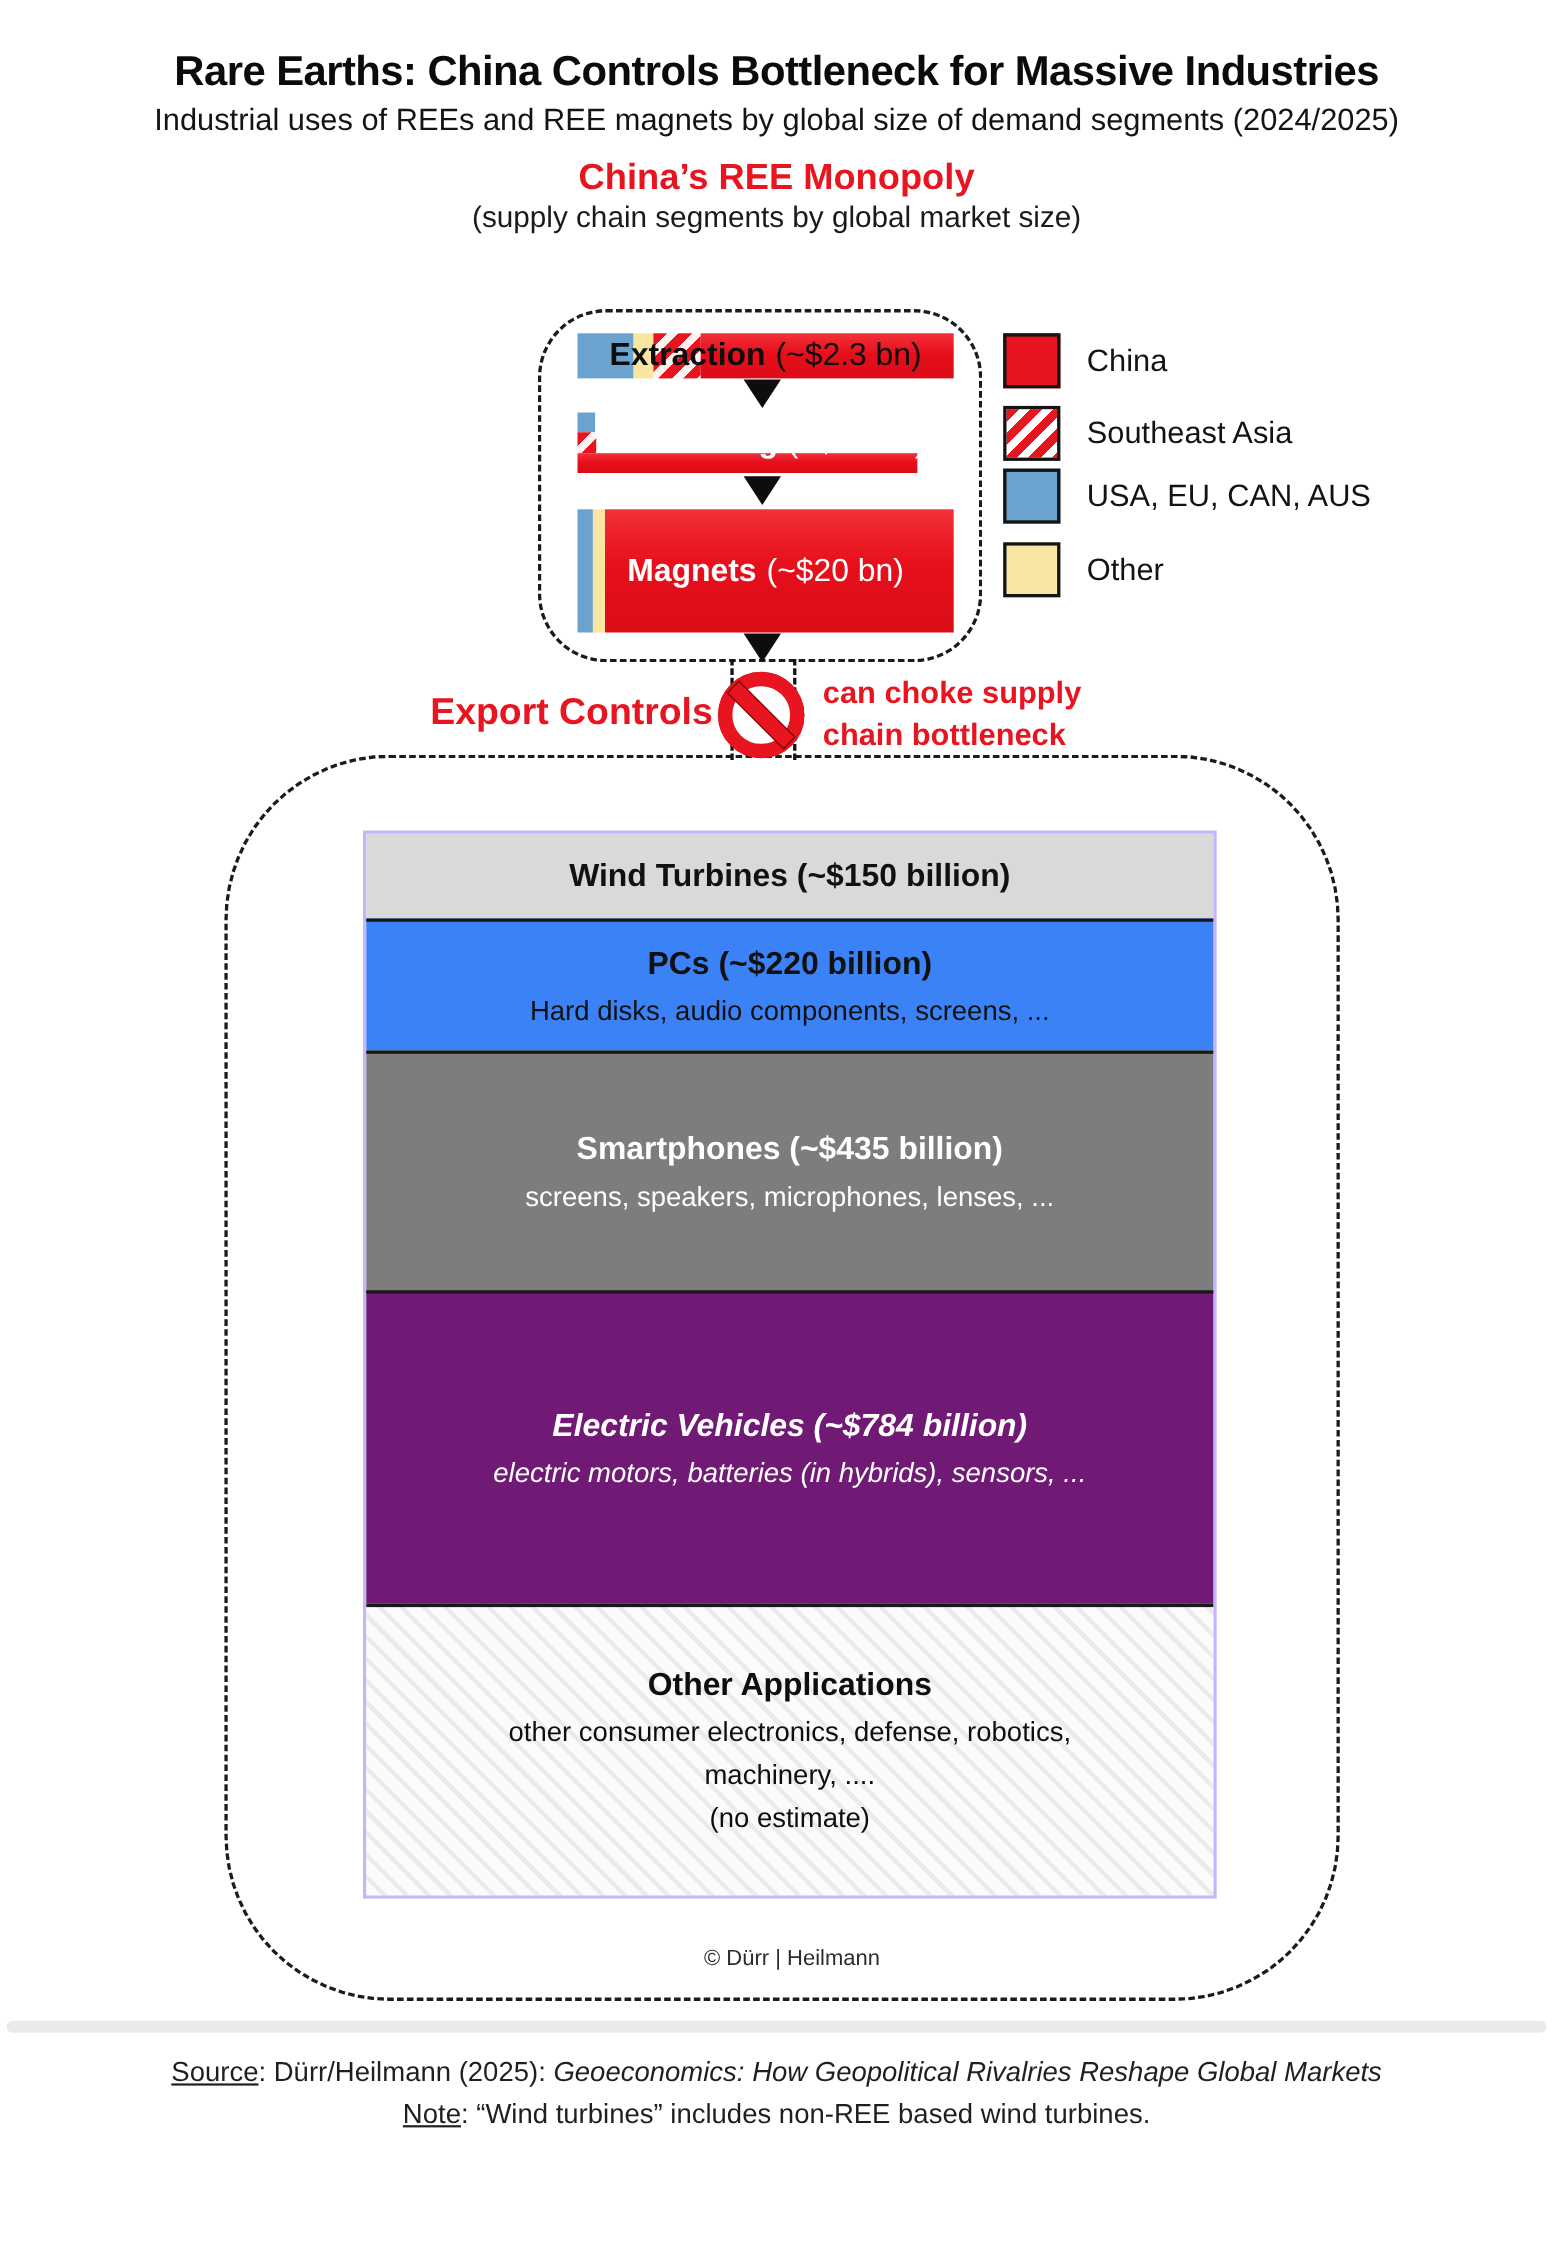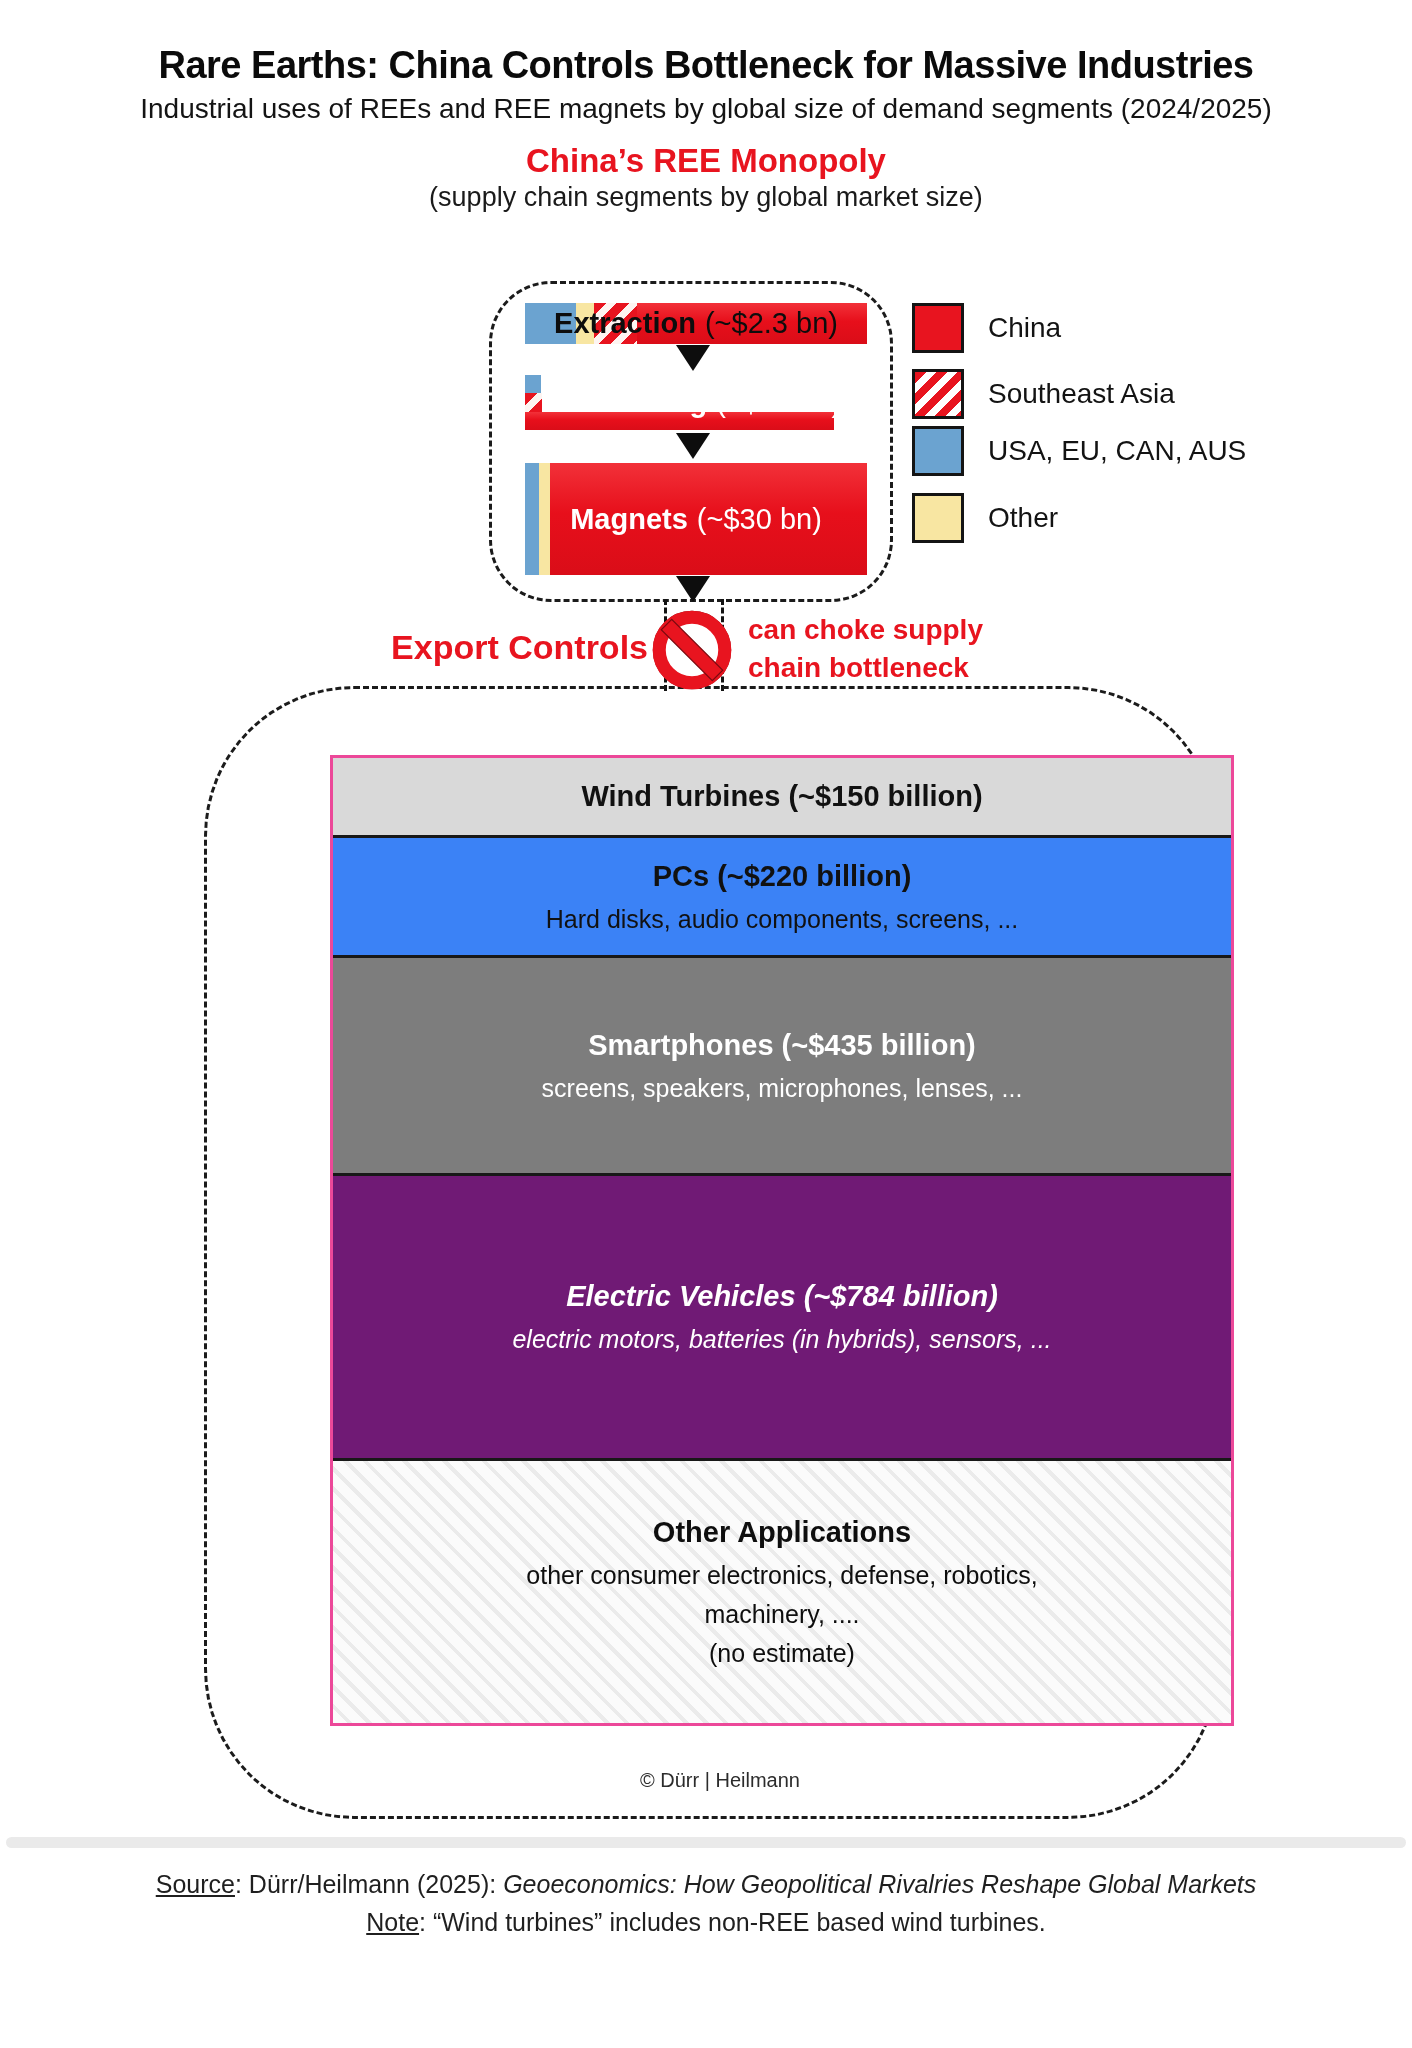--- a/index.html
+++ b/index.html
@@ -55,21 +55,21 @@
   .export-label{left:120px;top:628px;width:528px;text-align:right;font-size:34px;font-weight:700;color:#e8141f;}
   .connector{top:599px;height:92px;border-left:3.5px dashed #131313;}
   #conn-left{left:664px}#conn-right{left:721px}
   .no-entry{left:651px;top:609px;width:82px;height:82px;z-index:3;}
   .choke{left:748px;top:611px;font-size:28px;font-weight:700;color:#e8141f;line-height:38px;}
 
   
   .container{left:204px;top:686px;width:1008px;height:1127px;border:3px dashed #1b1b1b;border-radius:150px;}
 
   
-  .stack{left:330px;top:755px;width:904px;border:3px solid #ec4899;box-sizing:border-box;}
+  .stack{left:330px;top:755px;width:776px;border:3px solid #c4b5fd;box-sizing:border-box;}
   .sec{position:relative;display:flex;flex-direction:column;align-items:center;justify-content:center;text-align:center;}
   .sec + .sec{border-top:3px solid #181818;}
   #sec-wind{height:77px;background:#d9d9d9;}
   #sec-pcs{height:117px;background:#3b82f6;}
   #sec-phones{height:215px;background:#7d7d7d;color:#fff;}
   #sec-ev{height:282px;background:#701a75;color:#fff;font-style:italic;}
   #sec-other{height:262px;background:repeating-linear-gradient(45deg,#fbfbfb 0 10px,#ebebeb 10px 14px);color:#0e0e0e;}
   .sec-title{font-size:29px;font-weight:700;}
   .sec-sub{font-size:25px;margin-top:12px;}
   .sec-sub2{font-size:25px;margin-top:10px;}
@@ -119,21 +119,21 @@
     </div>
   </div>
   <div class="abs down-arrow" id="arrow-2"></div>
 
   <div class="abs bar" id="bar-magnets">
     <div class="seg seg-blue s1"></div>
     <div class="seg seg-yellow s2"></div>
     <div class="seg seg-red s4"></div>
     <div class="bar-label lbl-light">
       <span class="bname">Magnets</span>
-      <span class="bval">(~$30 bn)</span>
+      <span class="bval">(~$20 bn)</span>
     </div>
   </div>
   <div class="abs down-arrow" id="arrow-3"></div>
 
   <div class="abs legend">
     <div class="legend-item" id="legend-0">
       <span class="swatch sw-china"></span>
       <span class="legend-label">China</span>
     </div>
     <div class="legend-item" id="legend-2">

